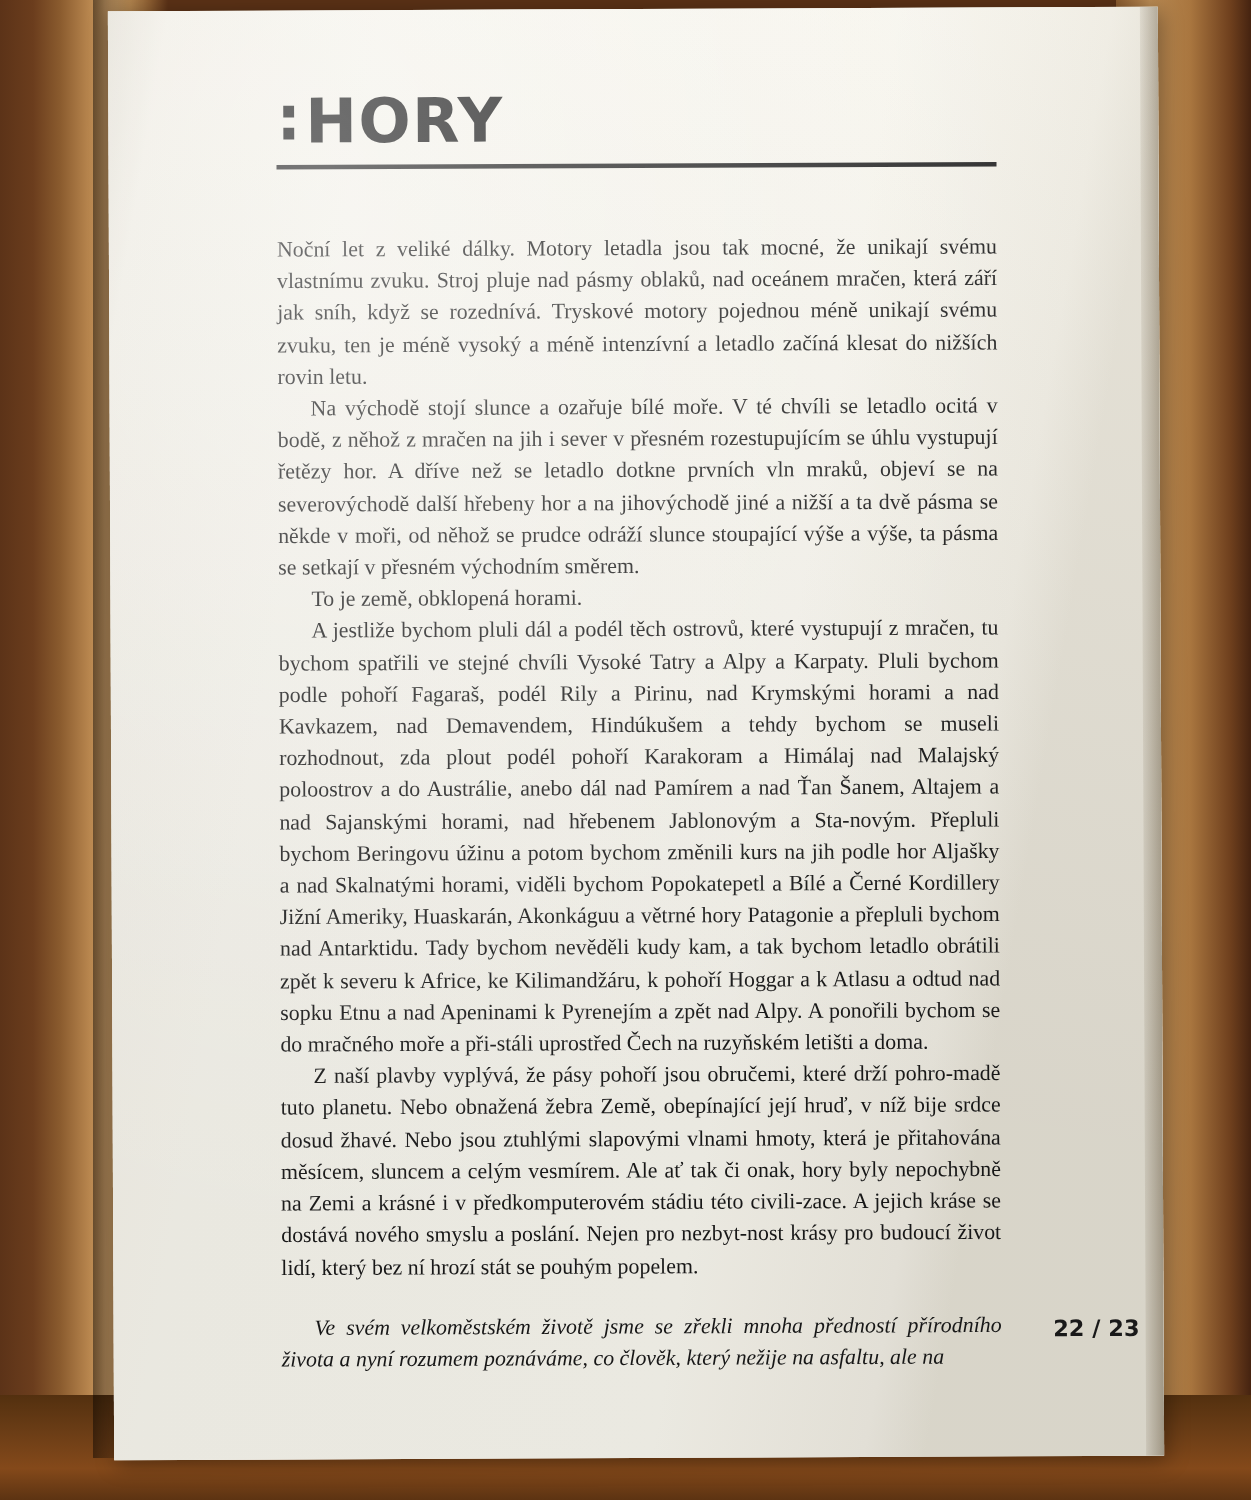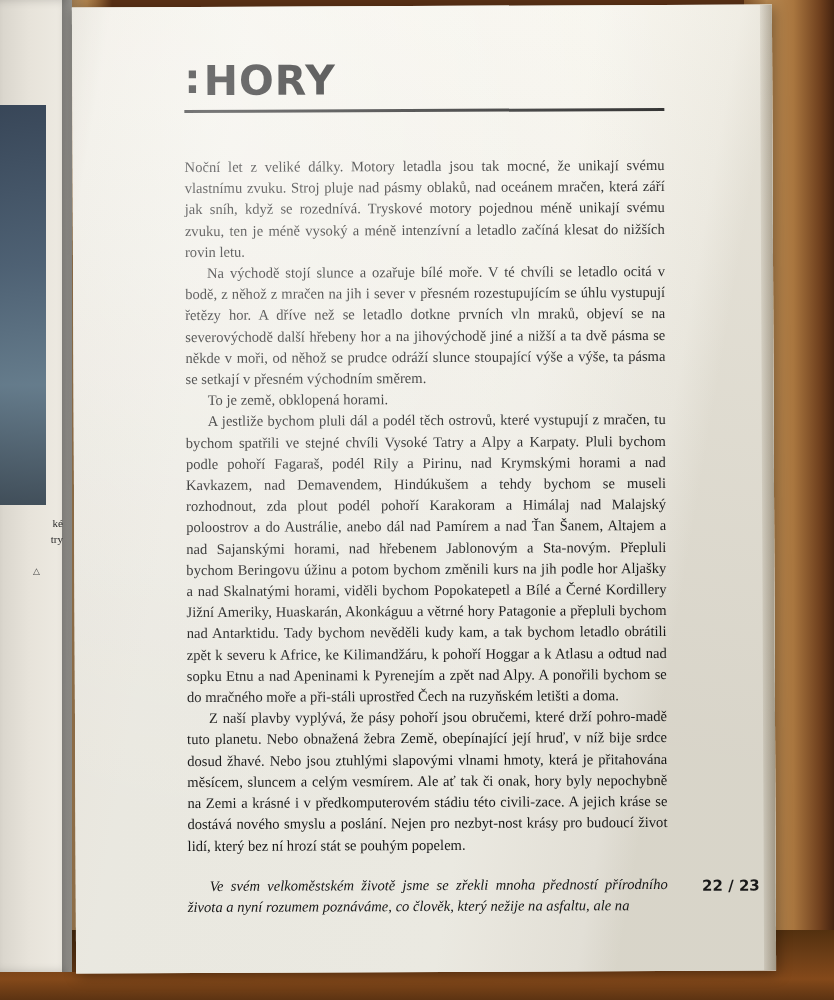--- a/index.html
+++ b/index.html
@@ -163,28 +163,20 @@
   }
 </style>
 </head>
 <body>
 
 <div id="scene">
   <div class="desk"></div>
   <div class="desk-right"></div>
   <div class="desk-bottom"></div>
 
-  <div class="left-page">
-    <div class="left-photo"></div>
-    <div class="left-caption">
-      <div class="l1">ké</div>
-      <div class="l2">try</div>
-    </div>
-    <div class="left-mark">△</div>
-  </div>
 
   <div class="gutter"></div>
 
   <div class="page">
     <div class="page-inner">
       <h1 class="title"><span class="colon">:</span><span>HORY</span></h1>
       <div class="rule"></div>
 
       <div class="body">
         <p class="first">Noční let z veliké dálky. Motory letadla jsou tak mocné, že unikají svému vlastnímu zvuku. Stroj pluje nad pásmy oblaků, nad oceánem mračen, která září jak sníh, když se rozednívá. Tryskové motory pojednou méně unikají svému zvuku, ten je méně vysoký a méně intenzívní a letadlo začíná klesat do nižších rovin letu.</p>

